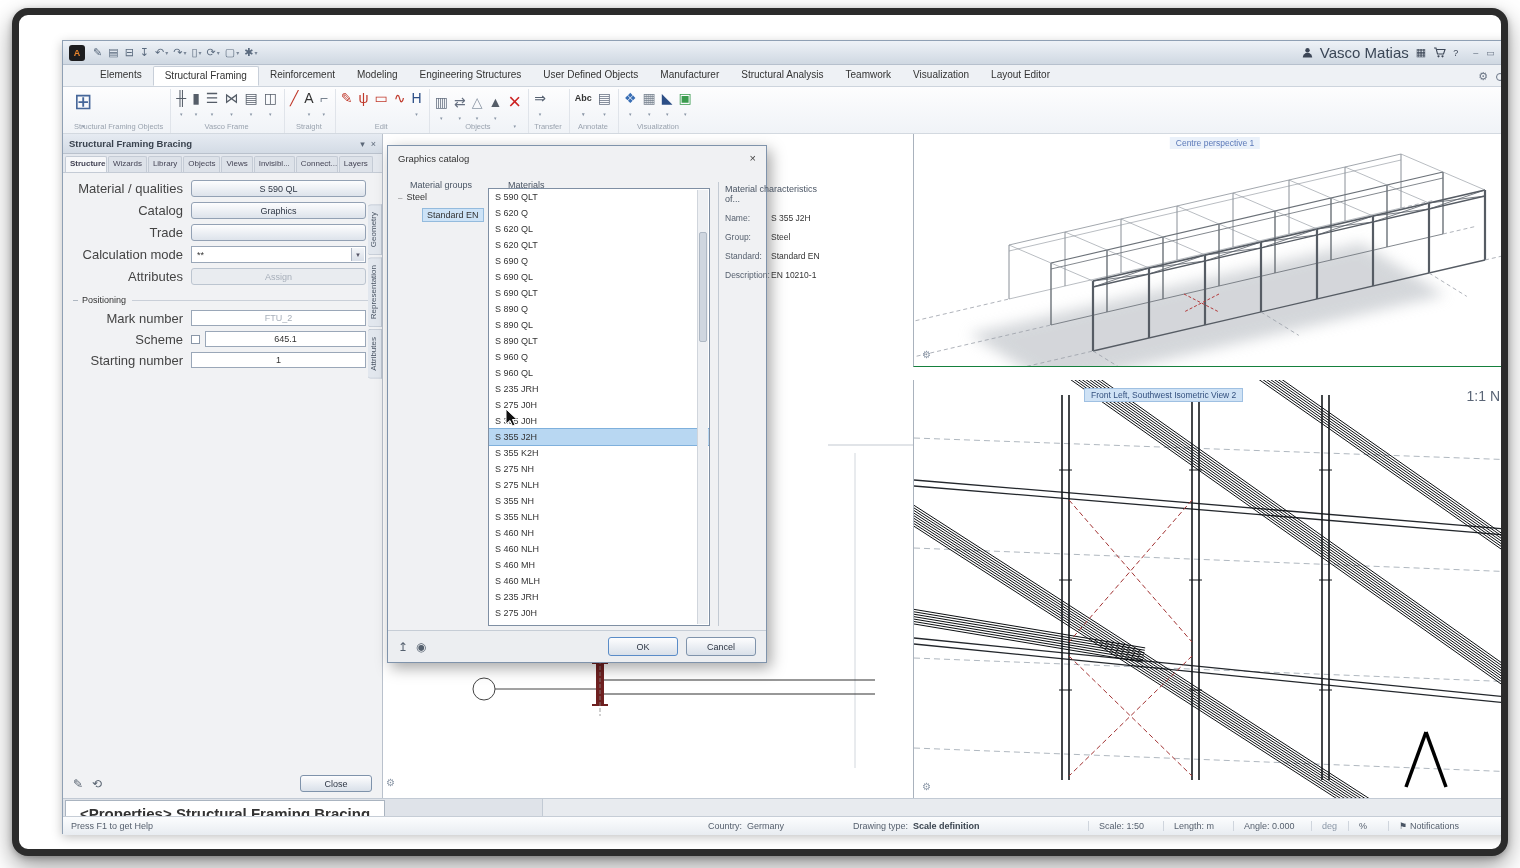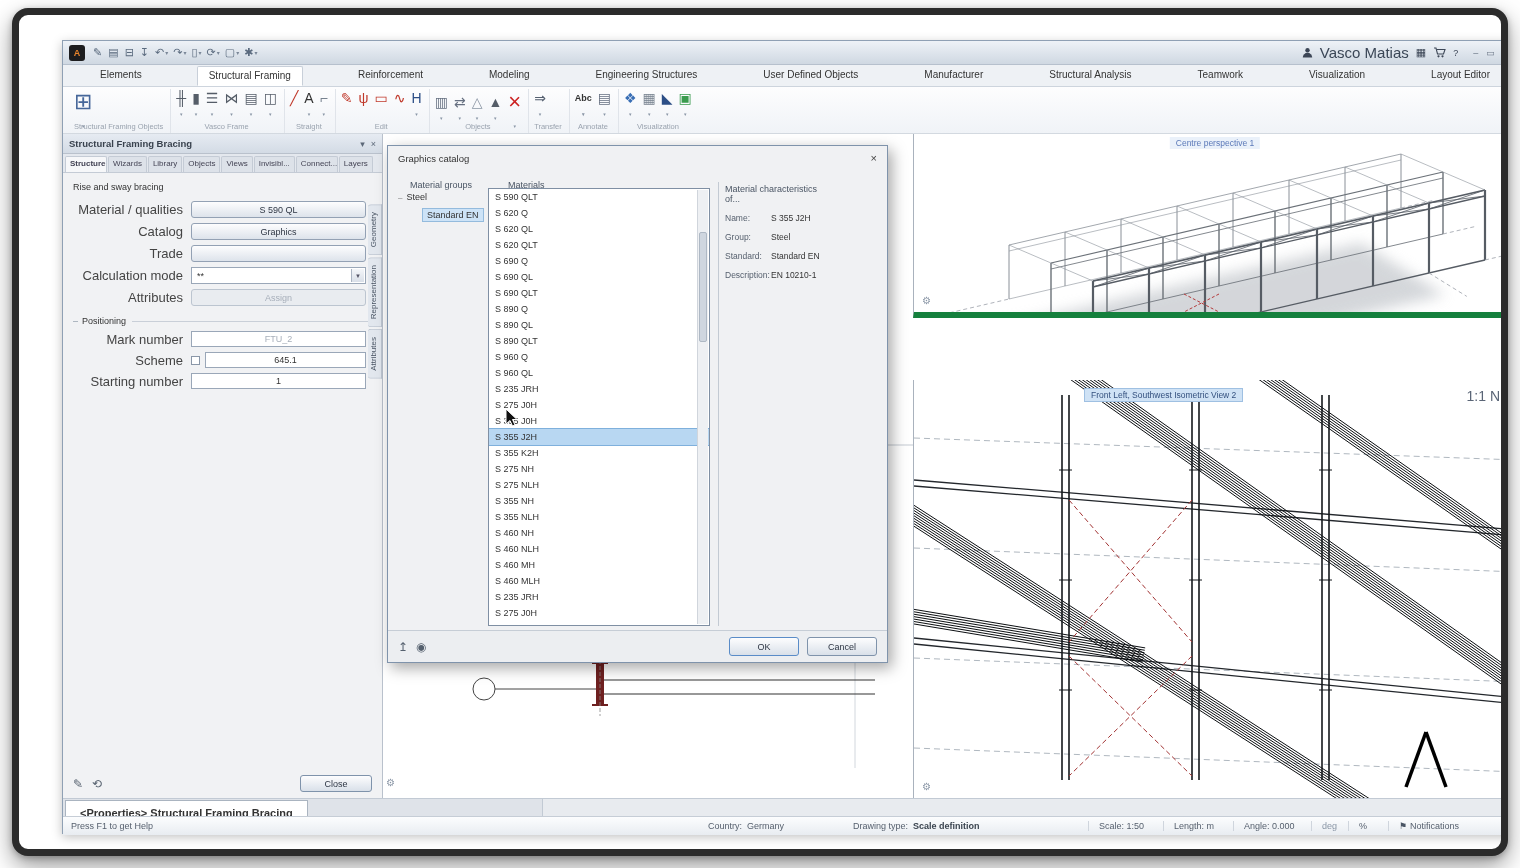--- a/index.html
+++ b/index.html
@@ -87,43 +87,43 @@
   .pal-bottom .bicon { font-size:12px; color:#55606e; margin-right:9px; }
   .closebtn { margin-left:auto; width:72px; height:17px; border:1px solid #7f93ab; border-radius:3px;
     background:linear-gradient(#fdfdfe,#d9e0e9); font-size:9px; color:#2e3644; display:flex; align-items:center; justify-content:center; }
 
   
   .center { position:absolute; left:320px; top:0; width:530px; height:664px; background:#fff; overflow:hidden; }
   .vpnav { position:absolute; font-size:10px; color:#8a96a6; }
 
   
   .vp { position:absolute; background:#fff; border-left:1px solid #a9b2bd; overflow:hidden; }
-  .vp-top { left:850px; top:0; width:603px; height:184px; border-bottom:6px solid #15803d; }
+  .vp-top { left:850px; top:0; width:603px; height:233px; border-bottom:1px solid #15803d; }
   .vp-bottom { left:850px; top:246px; width:603px; height:418px; }
   .vplabel { position:absolute; top:3px; left:50%; transform:translateX(-50%); font-size:8.5px; color:#5b79b8;
     background:#eaf1fa; padding:1px 6px; white-space:nowrap; }
   .vplabel2 { position:absolute; top:8px; left:170px; font-size:8.5px; color:#33507e;
     background:#cfe2f5; border:1px solid #9fc0e2; padding:1px 6px; white-space:nowrap; }
   .vpscale { position:absolute; top:8px; right:16px; font-size:14px; color:#5a6576; }
 
   
   .bottomtabs { position:absolute; left:0; top:757px; right:0; height:18px; background:#e8ebef; border-top:1px solid #c2cad4; }
   .btab { position:absolute; left:2px; top:1px; height:17px; background:#fff; border:1px solid #aab4c0; border-bottom:none;
-    font-size:11px; font-weight:bold; color:#333; display:flex; align-items:center; padding:12px 14px; }
+    font-size:15px; font-weight:bold; color:#333; display:flex; align-items:center; padding:12px 14px; }
   .btab-strip { position:absolute; left:0; top:0; width:480px; height:18px; background:#dfe3e9; border-right:1px solid #c2cad4; }
 
   
   .statusbar { position:absolute; left:0; top:775px; right:0; height:19px;
     background:linear-gradient(#fcfdfe,#e8ecf1); border-top:1px solid #c6cdd6; font-size:9px; color:#555f6d; }
   .statusbar span.pos { position:absolute; top:4px; white-space:nowrap; }
   .sep { border-left:1px solid #cfd5dd; padding-left:10px; }
   .flag { font-size:9px; color:#4a5564; margin-right:3px; }
 
   
-  .dialog { position:absolute; left:368px; top:130px; width:501px; height:518px; background:#f0f1f3;
+  .dialog { position:absolute; left:368px; top:130px; width:380px; height:518px; background:#f0f1f3;
     border:1px solid #7f93ab; box-shadow:4px 5px 14px rgba(0,0,0,.35); z-index:50; }
   .dlg-title { height:24px; display:flex; align-items:center; padding:0 10px; font-size:9.5px; color:#333; }
   .dlg-close { margin-left:auto; font-size:11px; color:#444; }
   .dlg-colhead { position:absolute; font-size:9px; color:#4a5564; }
   .tree { position:absolute; left:10px; top:46px; width:88px; font-size:9px; color:#333; }
   .tree .troot { display:flex; align-items:center; gap:4px; }
   .tree .texp { color:#777; font-size:8px; }
   .tree .tchild { margin:6px 0 0 24px; background:#cde3f7; border:1px solid #94bbdd; padding:1px 4px; display:inline-block; }
   .mlist { position:absolute; left:100px; top:42px; width:222px; height:438px; background:#fff;
     border:1px solid #7f8fa3; overflow:hidden; }
@@ -212,21 +212,21 @@
         <span class="ticon" style="font-size:9px;">?</span>
         <div class="winbtns">
           <span>–</span>
           <span>▭</span>
           <span>×</span>
         </div>
       </div>
     </div>
 
     <div class="tabsrow">
-      <div style="display:flex;gap:44px;">
+      <div style="display:flex;">
 
       <div class="rtab">Elements</div>
           <div class="rtab active">Structural Framing</div>
           <div class="rtab">Reinforcement</div>
           <div class="rtab">Modeling</div>
           <div class="rtab">Engineering Structures</div>
           <div class="rtab">User Defined Objects</div>
           <div class="rtab">Manufacturer</div>
           <div class="rtab">Structural Analysis</div>
           <div class="rtab">Teamwork</div>
@@ -404,21 +404,20 @@
 
         <div class="ptab active">Structure</div>
             <div class="ptab">Wizards</div>
             <div class="ptab">Library</div>
             <div class="ptab">Objects</div>
             <div class="ptab">Views</div>
             <div class="ptab">Invisibl...</div>
             <div class="ptab">Connect...</div>
             <div class="ptab">Layers</div>
           </div>
-        <div class="pal-section">Rise and sway bracing</div>
         <div class="pal-body">
           <div class="frow">
             <label>Material / qualities</label>
             <div class="pbtn">S 590 QL</div>
           </div>
           <div class="frow">
             <label>Catalog</label>
             <div class="pbtn">Graphics</div>
           </div>
           <div class="frow">

